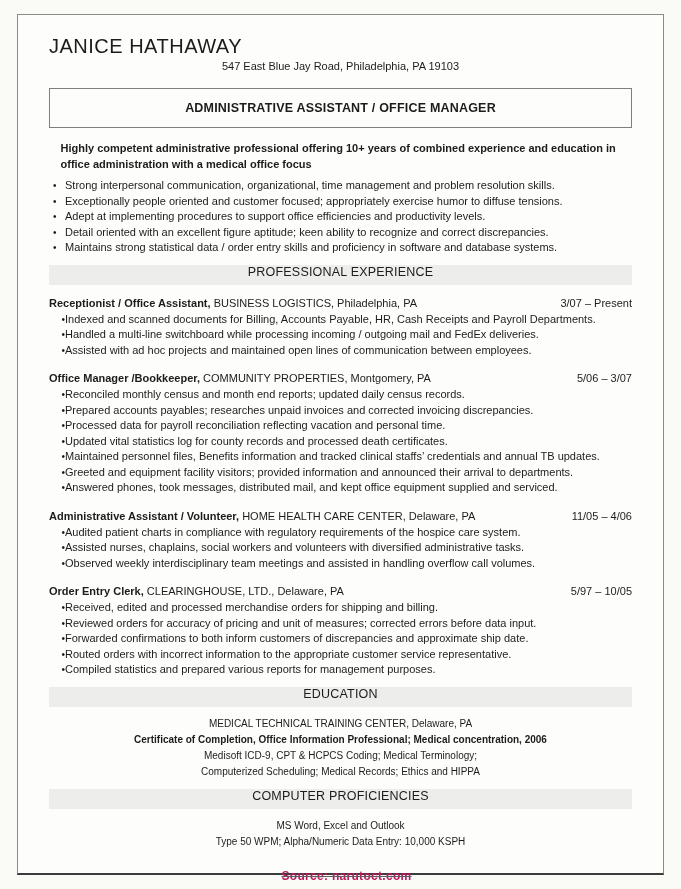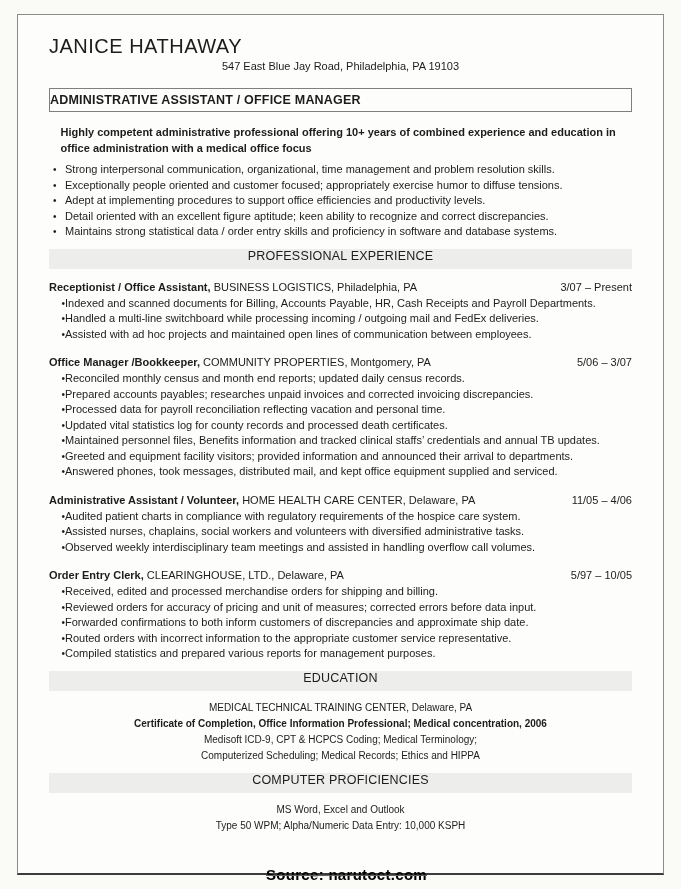--- a/index.html
+++ b/index.html
@@ -28,22 +28,22 @@
     font-size: 20px; font-weight: normal;
     letter-spacing: 0.5px;
     line-height: 24px;
   }
   .contact-line { font-size: 11px; line-height: 16px; text-align: center; }
   .contact-line:first-of-type { margin-top: 6px; }
   .sep { margin: 0 4px; }
   .title-box {
     margin-top: 14px;
     border: 1px solid #7f7f7f;
-    height: 24px;
-    display: flex; align-items: center; 
+    height: 40px;
+    display: flex; align-items: center; justify-content: center;
     font-size: 12.5px; font-weight: bold; letter-spacing: 0.2px;
   }
   .headline {
     margin: 12px auto 0 auto;
     width: 560px;
     font-size: 11px; font-weight: bold;
     line-height: 16px;
   }
   .bullets { margin-top: 6px; }
   .bullet-row {
@@ -74,22 +74,22 @@
   .job-role { font-weight: bold; }
   .job-dates { font-size: 11px; }
   .edu-lines, .cp-lines { margin-top: 9px; }
   .cline { font-size: 10px; line-height: 16px; text-align: center; }
   .cline.bold { font-weight: bold; }
   .footer {
     position: absolute;
     left: 12px; right: 0; bottom: -10px;
     text-align: center;
     z-index: 2;
-    color: #000000;
-    font-size: 15px; font-weight: 600;
+    color: #be185d;
+    font-size: 12px; font-weight: 600;
     letter-spacing: 0.3px;
     text-decoration: line-through;
     text-decoration-color: #5f5f5f;
   }
 </style>
 </head>
 <body>
 
 <div class="page">
   <div class="content">

